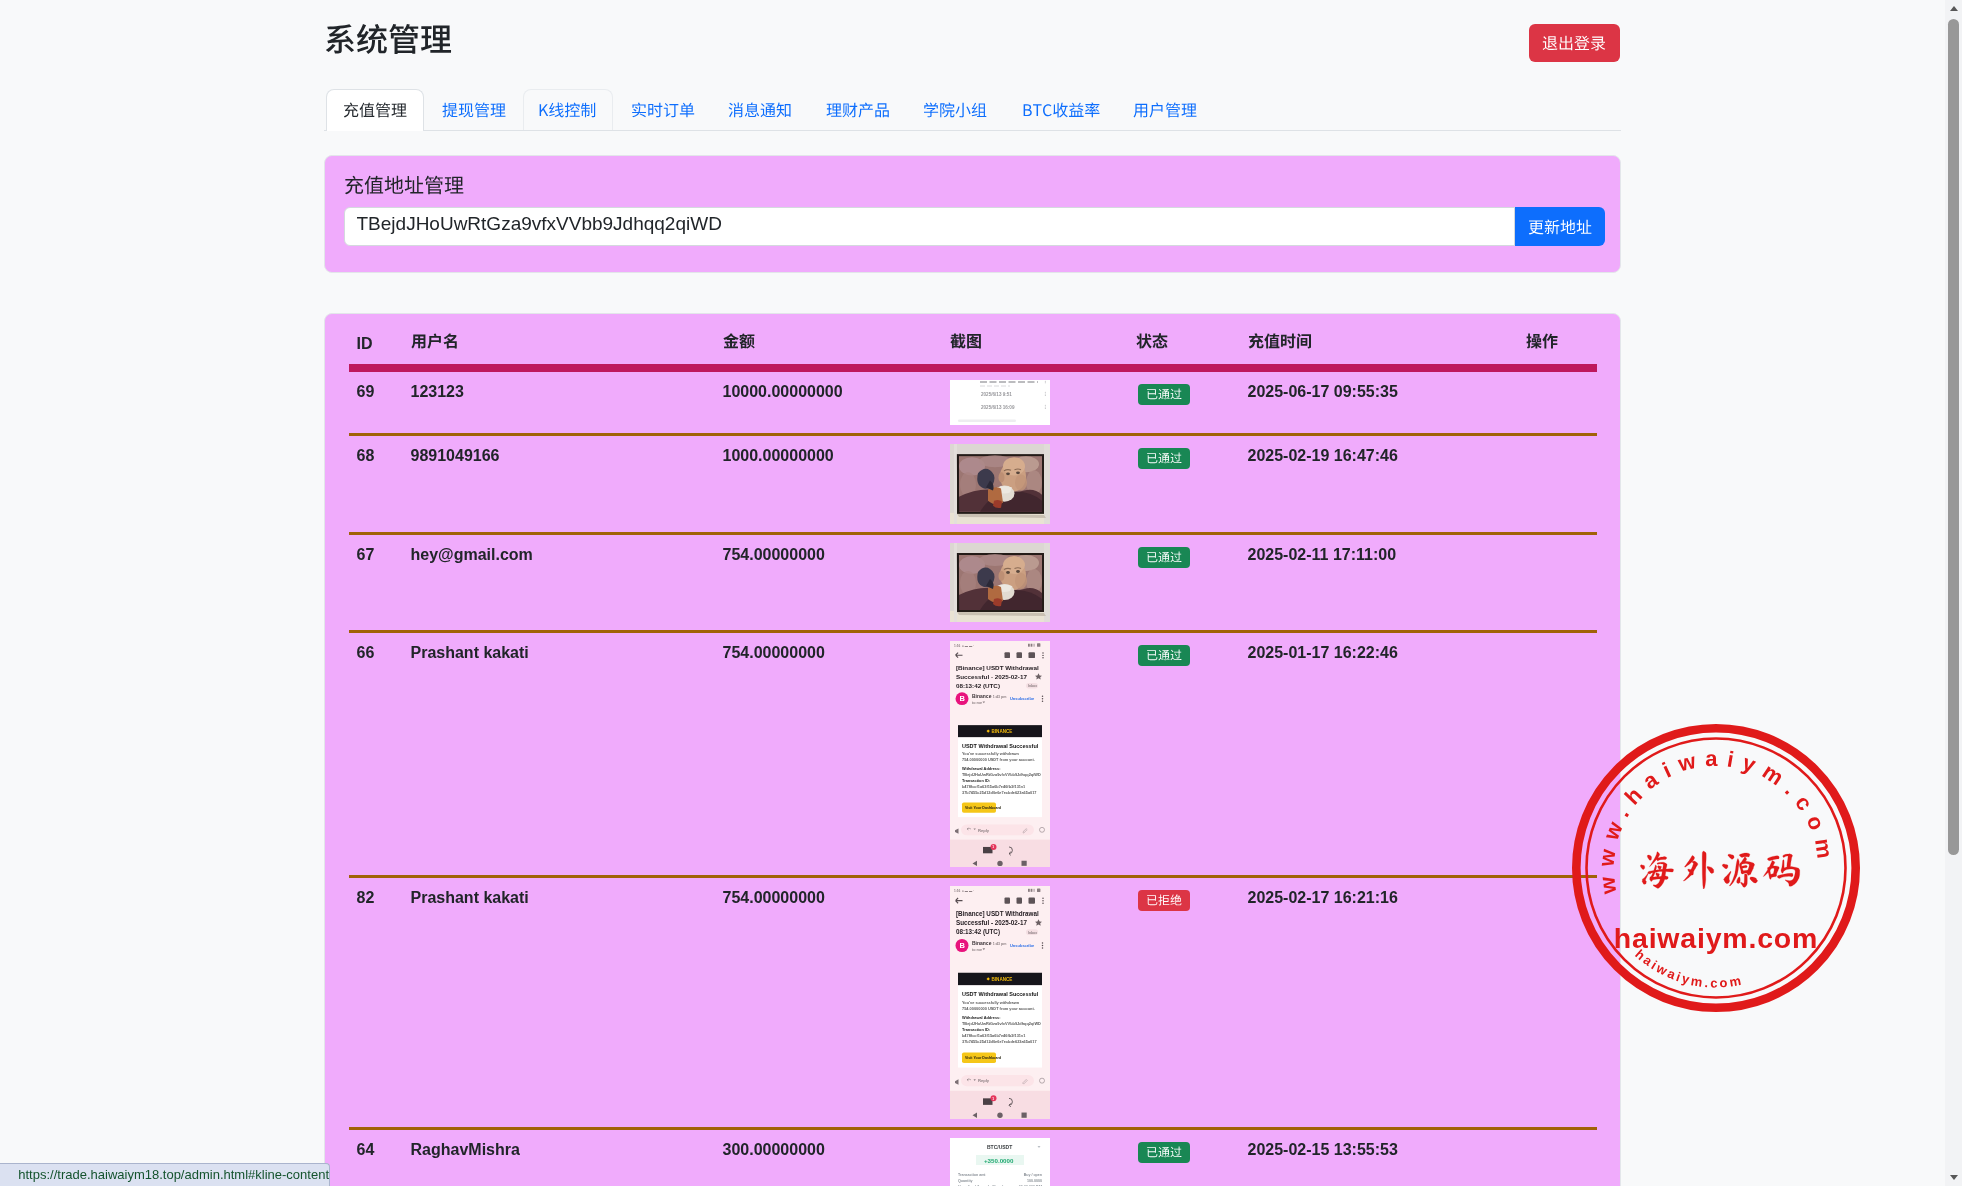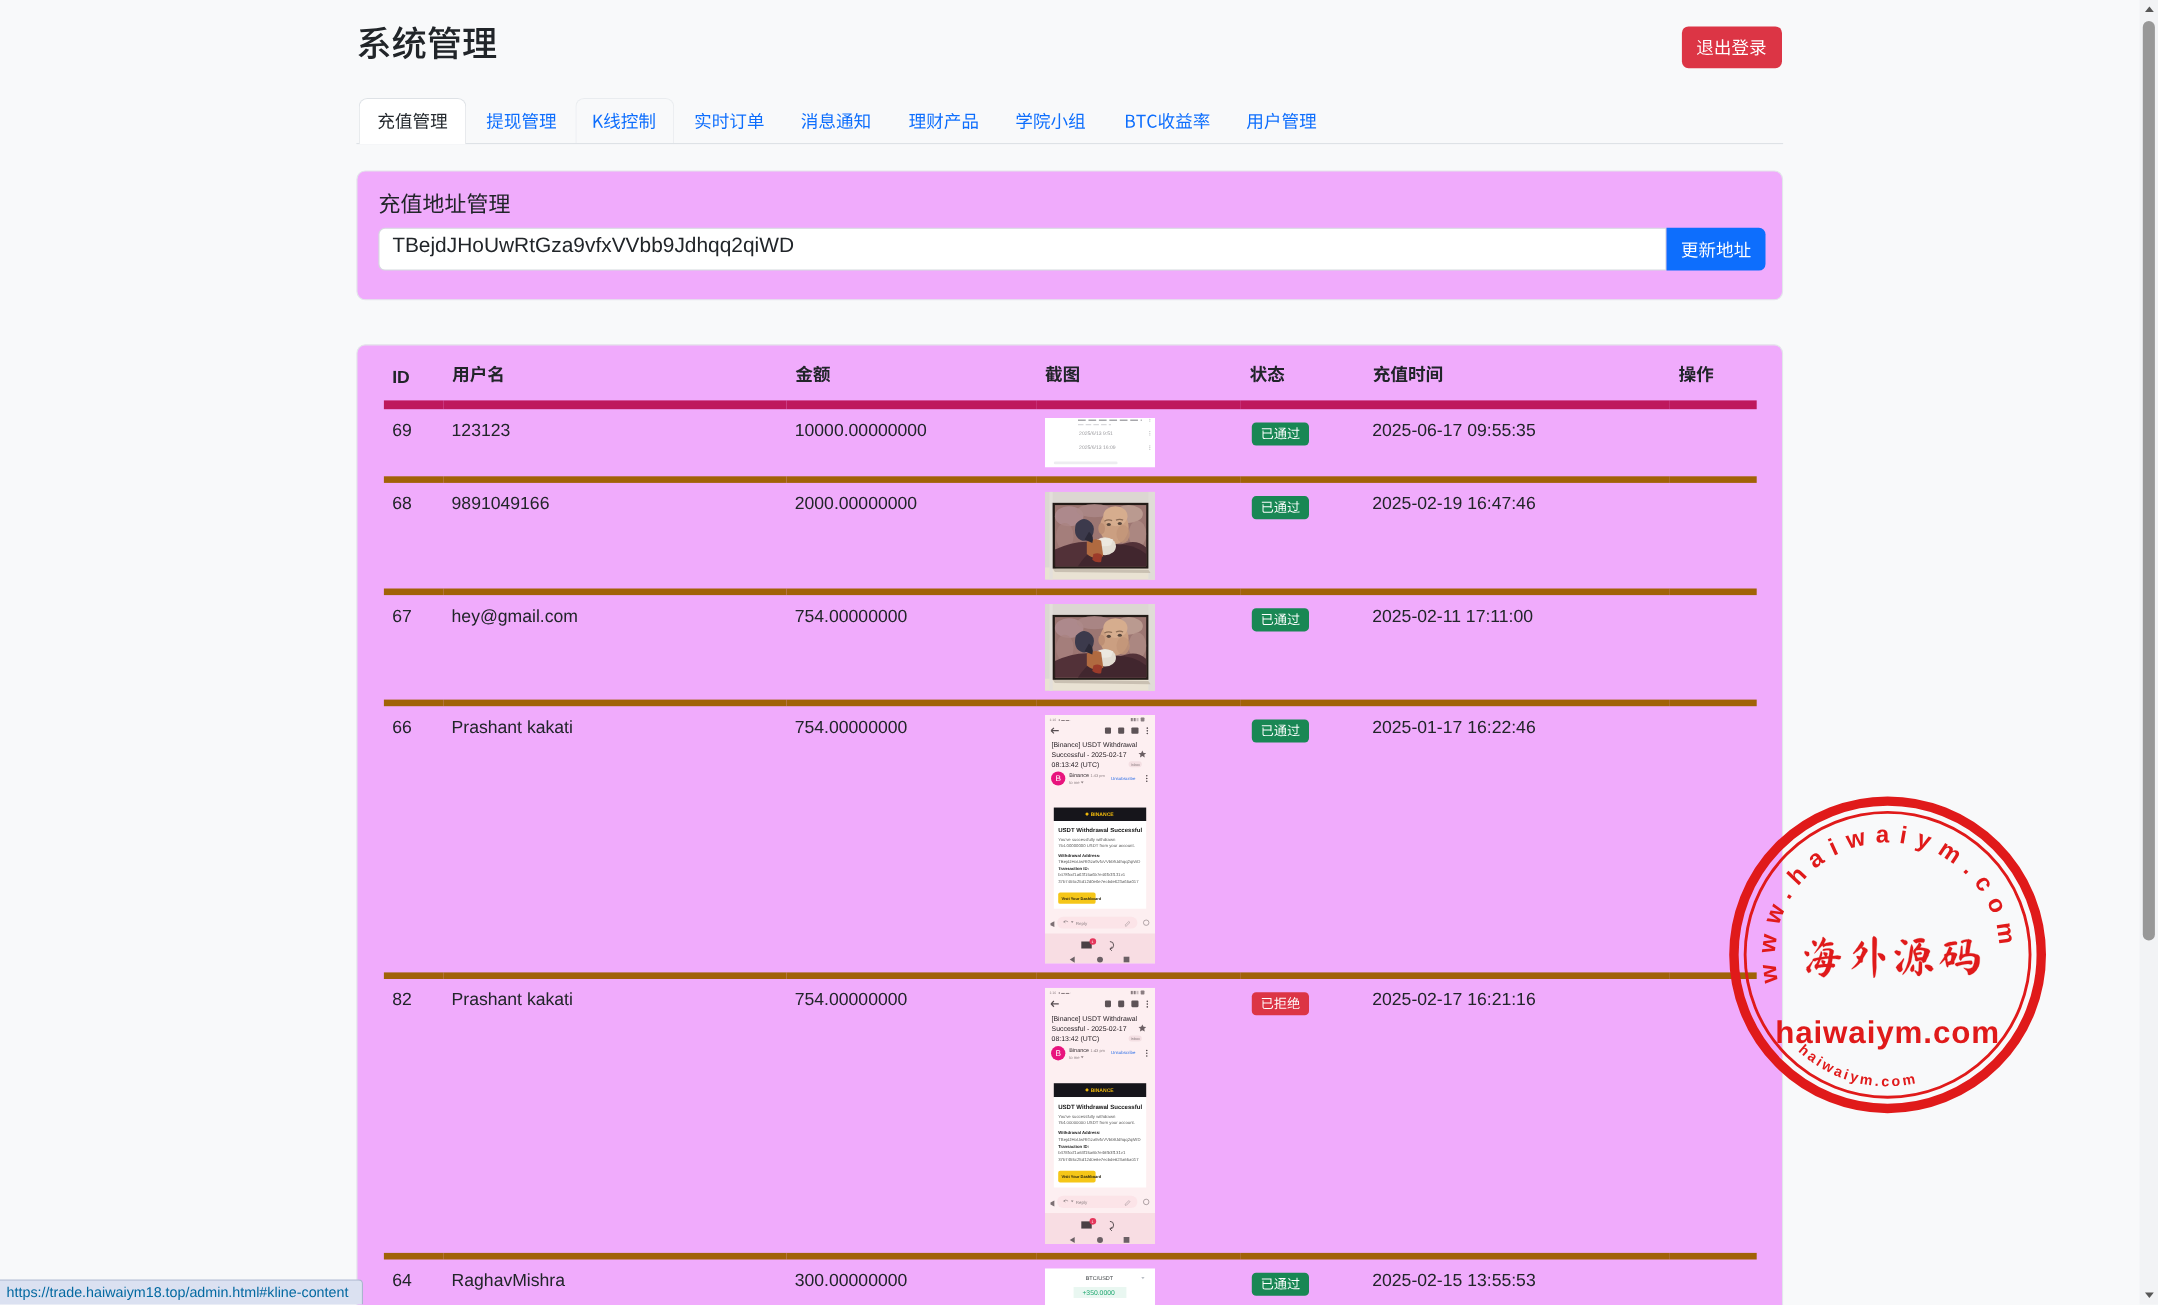--- a/index.html
+++ b/index.html
@@ -19,28 +19,28 @@
 .igrp { position:absolute; left:19px; top:51px; width:1261px; height:39px; }
 .igrp input { position:absolute; left:0; top:0; width:1171px; height:39px; border:1px solid #d4d9de;
   border-radius:6px 0 0 6px; padding:0 12px 5px 12px; font:19px "Liberation Sans"; color:#212529; background:#fff; outline:none; }
 .igrp .btn { position:absolute; right:0; top:0; width:90px; height:39px; background:#0d6efd; border-radius:0 6px 6px 0; }
 .igrp .btn svg { position:absolute; left:13px; top:11.5px; }
 .c2 { top:313px; height:1000px; padding:10px 24px 0 24px; }
 table { border-collapse:collapse; table-layout:fixed; width:1248px; }
 col.c-id{width:54px} col.c-user{width:312px} col.c-amt{width:227px} col.c-shot{width:186px} col.c-st{width:112px} col.c-time{width:278px}
 th,td { padding:8px 8px; text-align:left; vertical-align:top; font-weight:normal; line-height:24px; }
 thead th { border-bottom:8px solid #be185d; font-weight:bold; }
-tbody td { padding:8px; border-bottom:6px solid #a16207; }
+tbody td { padding:8px; border-bottom:3px solid #a16207;font-weight:bold; }
 .badge { display:block; position:relative; width:52px; height:21px; border-radius:4px; margin-top:3.5px; margin-left:2px; }
 .badge svg { position:absolute; left:8px; top:4.5px; }
 .bg { background:#198754; } .br { background:#dc3545; }
 .shot { display:block; }
 .statusbar { position:absolute; left:0; top:1163px; width:330px; height:23px; background:#dbe1f1;
   border:1px solid #aab4cd; border-left:0; border-bottom:0; border-radius:0 4px 0 0;
-  font-size:13px; color:#0369a1; line-height:22px; padding-left:6px; }
+  font-size:13px; color:#14532d; line-height:22px; padding-left:6px;text-align:right; }
 .stamp { position:absolute; left:1566px; top:718px; }
 .sbar { position:absolute; left:1945px; top:0; width:17px; height:1186px; background:#f2f3f5; }
 .sbar .thumb { position:absolute; left:3px; top:19px; width:11px; height:836px; background:#989898; border-radius:5.5px; }
 .sbar .up { position:absolute; left:4.5px; top:6px; width:0; height:0; border:4px solid transparent; border-bottom:5px solid #575757; border-top:0; }
 .sbar .dn { position:absolute; left:4.5px; bottom:6px; width:0; height:0; border:4px solid transparent; border-top:5px solid #575757; border-bottom:0; }
 </style></head>
 <body>
 <div class="page">
   <div class="title"><svg class="" width="128.00" height="32.00" viewBox="0 0 4000 1000">
         <g transform="translate(0,880) scale(1,-1)">
@@ -341,21 +341,21 @@
                   </g>
                 </svg>
               </span>
             </td>
             <td>2025-06-17 09:55:35</td>
             <td></td>
           </tr>
         <tr>
             <td>68</td>
             <td>9891049166</td>
-            <td>2000.00000000</td>
+            <td>1000.00000000</td>
           <td>
               <svg class="shot" width="100" height="80" viewBox="0 0 100 79" preserveAspectRatio="none">
                 <use href="#paint"></use>
               </svg>
             </td>
           <td>
               <span class="badge bg">
                 <svg class="" width="36.00" height="12.00" viewBox="0 0 3000 1000">
                   <g transform="translate(0,880) scale(1,-1)">
                     <path fill="#ffffff" d="M93 778V703H747V440H222V605H146V102C146 -22 197 -52 359 -52C397 -52 695 -52 735 -52C900 -52 933 3 952 187C930 191 896 204 876 218C862 57 845 22 736 22C668 22 408 22 355 22C245 22 222 37 222 101V366H747V316H825V778ZM1065 757C1124 705 1200 632 1235 585L1290 635C1253 681 1176 751 1117 800ZM1256 465H1043V394H1184V110C1140 92 1090 47 1039 -8L1086 -70C1137 -2 1186 56 1220 56C1243 56 1277 22 1318 -3C1388 -45 1471 -57 1595 -57C1703 -57 1878 -52 1948 -47C1949 -27 1961 7 1969 26C1866 16 1714 8 1596 8C1485 8 1400 15 1333 56C1298 79 1276 97 1256 108ZM1364 803V744H1787C1746 713 1695 682 1645 658C1596 680 1544 701 1499 717L1451 674C1513 651 1586 619 1647 589H1363V71H1434V237H1603V75H1671V237H1845V146C1845 134 1841 130 1828 129C1816 129 1774 129 1726 130C1735 113 1744 88 1747 69C1814 69 1857 69 1883 80C1909 91 1917 109 1917 146V589H1786C1766 601 1741 614 1712 628C1787 667 1863 719 1917 771L1870 807L1855 803ZM1845 531V443H1671V531ZM1434 387H1603V296H1434ZM1434 443V531H1603V443ZM1845 387V296H1671V387ZM2079 774C2135 722 2199 649 2227 602L2290 646C2259 693 2193 763 2137 813ZM2381 477C2432 415 2493 327 2521 275L2584 313C2555 365 2492 449 2441 510ZM2262 465H2050V395H2188V133C2143 117 2091 72 2037 14L2089 -57C2140 12 2189 71 2222 71C2245 71 2277 37 2319 11C2389 -33 2473 -43 2597 -43C2693 -43 2870 -38 2941 -34C2942 -11 2955 27 2964 47C2867 37 2716 28 2599 28C2487 28 2402 36 2336 76C2302 96 2281 116 2262 128ZM2720 837V660H2332V589H2720V192C2720 174 2713 169 2693 168C2673 167 2603 167 2530 170C2541 148 2553 115 2557 93C2651 93 2712 94 2747 107C2783 119 2796 141 2796 192V589H2935V660H2796V837Z"></path>

